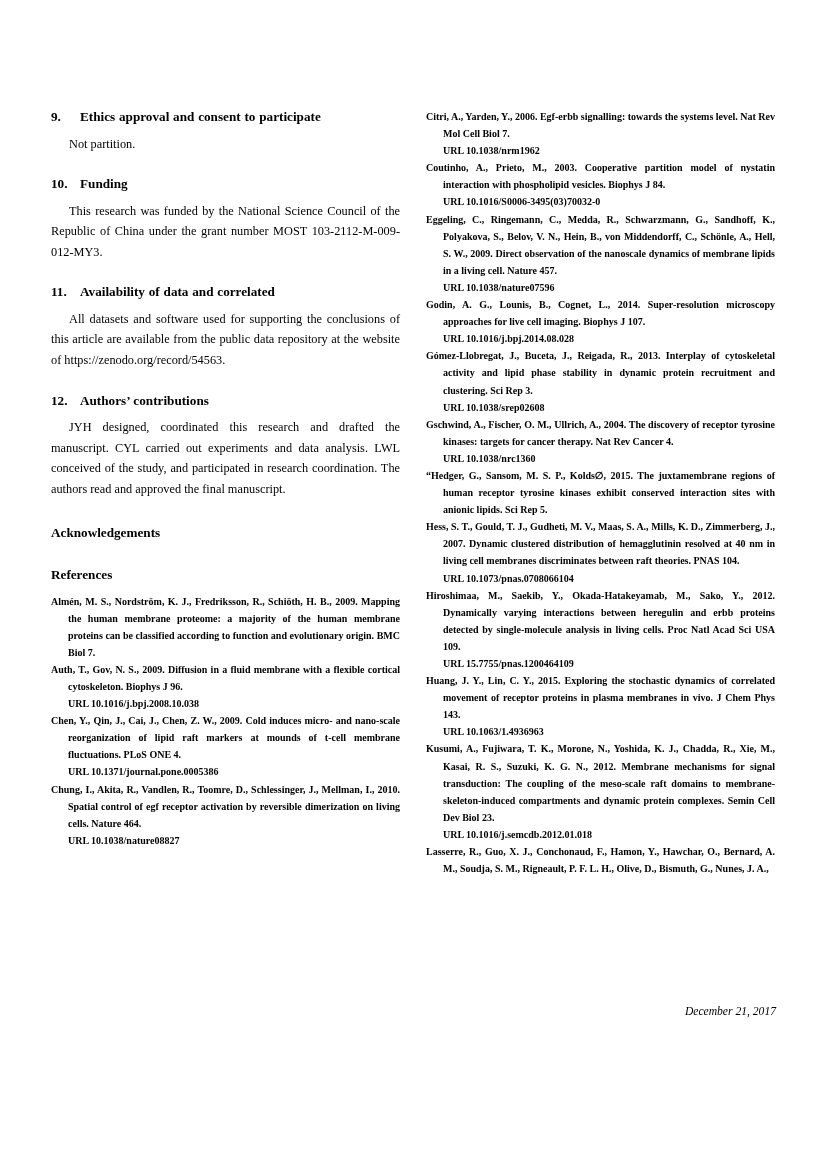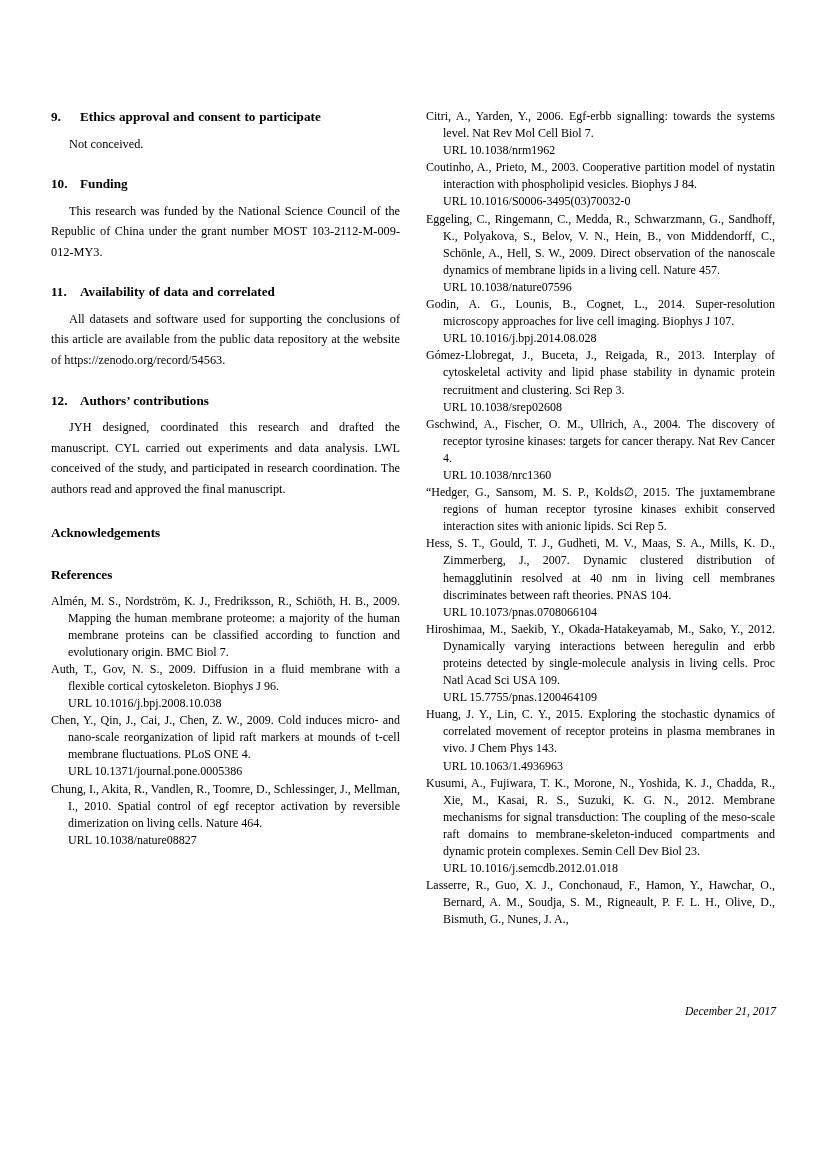--- a/index.html
+++ b/index.html
@@ -77,27 +77,28 @@
     text-align: justify;
     text-indent: 18px;
     hyphens: manual;
   }
 
   
   .refs {
     margin-top: 8px;
   }
   .ref {
-    font-size: 12px;
+    font-size: 10px;
     line-height: 17.1px;
     text-align: justify;
     padding-left: 17px;
     text-indent: -17px;
     margin: 0 0 0 0;
     hyphens: manual;
+    font-weight: bold;
   }
   .ref .url {
     display: block;
     text-indent: 0;
     padding-left: 0;
     text-align: left;
   }
 
   
   .footer-date {
@@ -117,21 +118,21 @@
 <div id="page">
 
   <div class="columns">
 
     <div class="col">
 
       <div class="section-head">
         <span class="num">9.</span>
         <span class="title">Ethics approval and consent to participate</span>
       </div>
-      <p class="body">Not conceived.</p>
+      <p class="body">Not partition.</p>
 
       <div class="section-head space-before-head">
         <span class="num">10.</span>
         <span class="title">Funding</span>
       </div>
       <p class="body">This research was funded by the National Science Council of the Republic of China under the grant number MOST 103-2112-M-009-012-MY3.</p>
 
       <div class="section-head space-before-head">
         <span class="num">11.</span>
         <span class="title">Availability of data and correlated</span>

